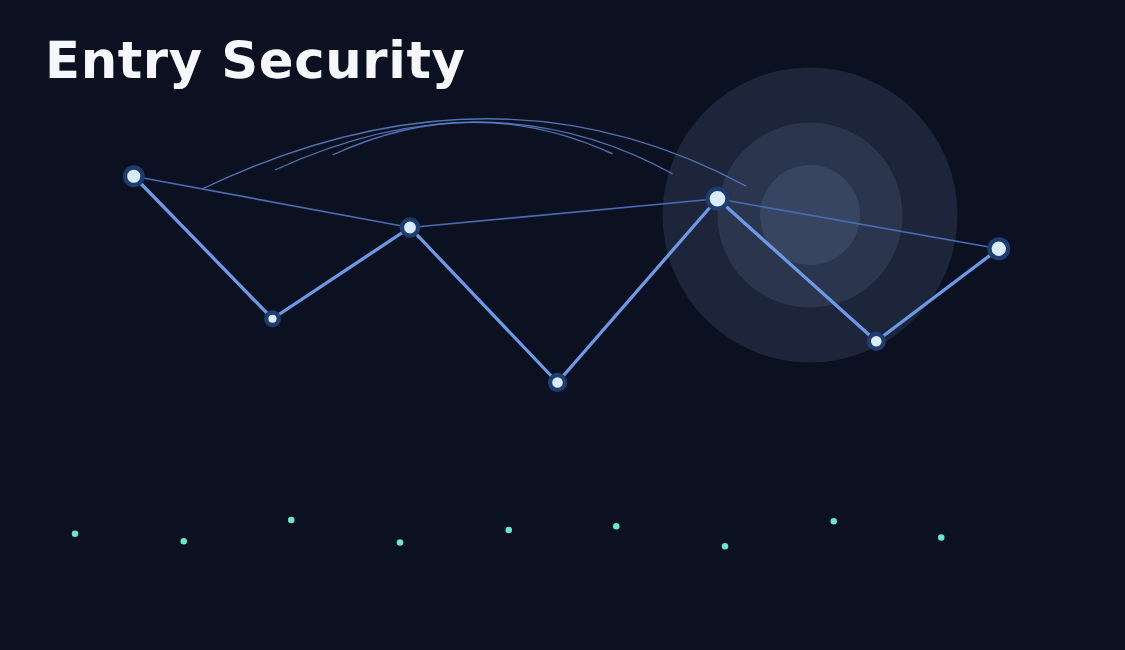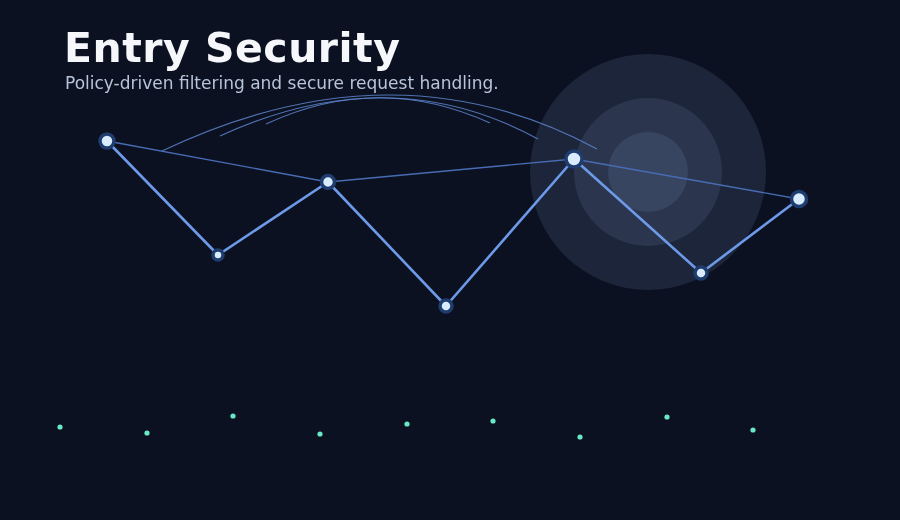--- a/index.html
+++ b/index.html
@@ -3,21 +3,21 @@
 <meta charset="utf-8">
 <style>
   html,body{margin:0;padding:0;}
   #stage{
     position:relative;
     width:900px;height:520px;
     overflow:hidden;
     font-family:"DejaVu Sans", sans-serif;
   }
   #hero-svg{position:absolute;inset:0;display:block;}
-  .header{position:absolute;left:36px;top:26px;z-index:2;margin-left:28px;}
+  .header{position:absolute;left:36px;top:26px;z-index:2;}
   .title{
     font-size:41px;
     font-weight:bold;
     letter-spacing:0.5px;
     line-height:1.1;
     margin:0;
   }
   .subtitle{
     font-size:17px;
     font-weight:normal;
@@ -57,15 +57,14 @@
       <circle cx="233" cy="416" r="2.6" fill="#68e8c5"></circle>
       <circle cx="320" cy="434" r="2.6" fill="#68e8c5"></circle>
       <circle cx="407" cy="424" r="2.6" fill="#68e8c5"></circle>
       <circle cx="493" cy="421" r="2.6" fill="#68e8c5"></circle>
       <circle cx="580" cy="437" r="2.6" fill="#68e8c5"></circle>
       <circle cx="667" cy="417" r="2.6" fill="#68e8c5"></circle>
       <circle cx="753" cy="430" r="2.6" fill="#68e8c5"></circle>
     </svg>
   <div class="header">
     <h1 class="title" style="color: rgb(245, 247, 250);">Entry Security</h1>
-    <p class="subtitle" style="color: rgb(183, 196, 217);">Policy-driven filtering and secure request handling.</p>
   </div>
 </div>
 
 </body></html>

